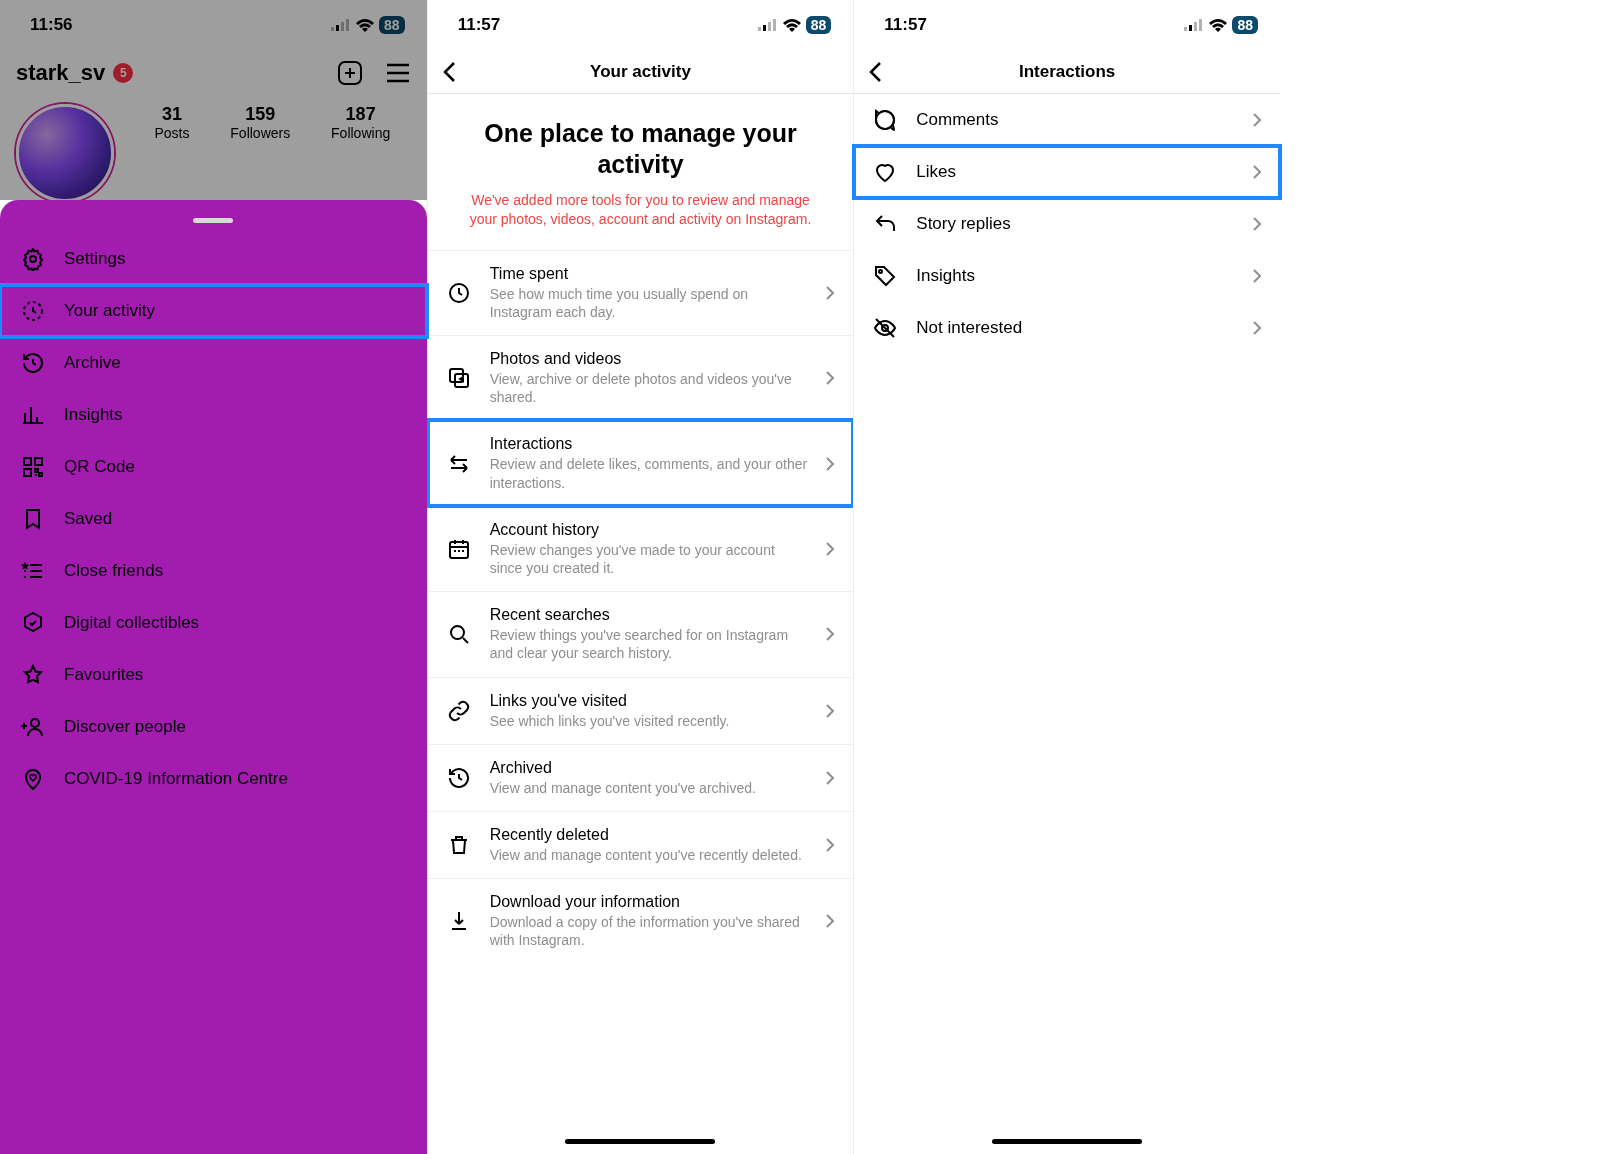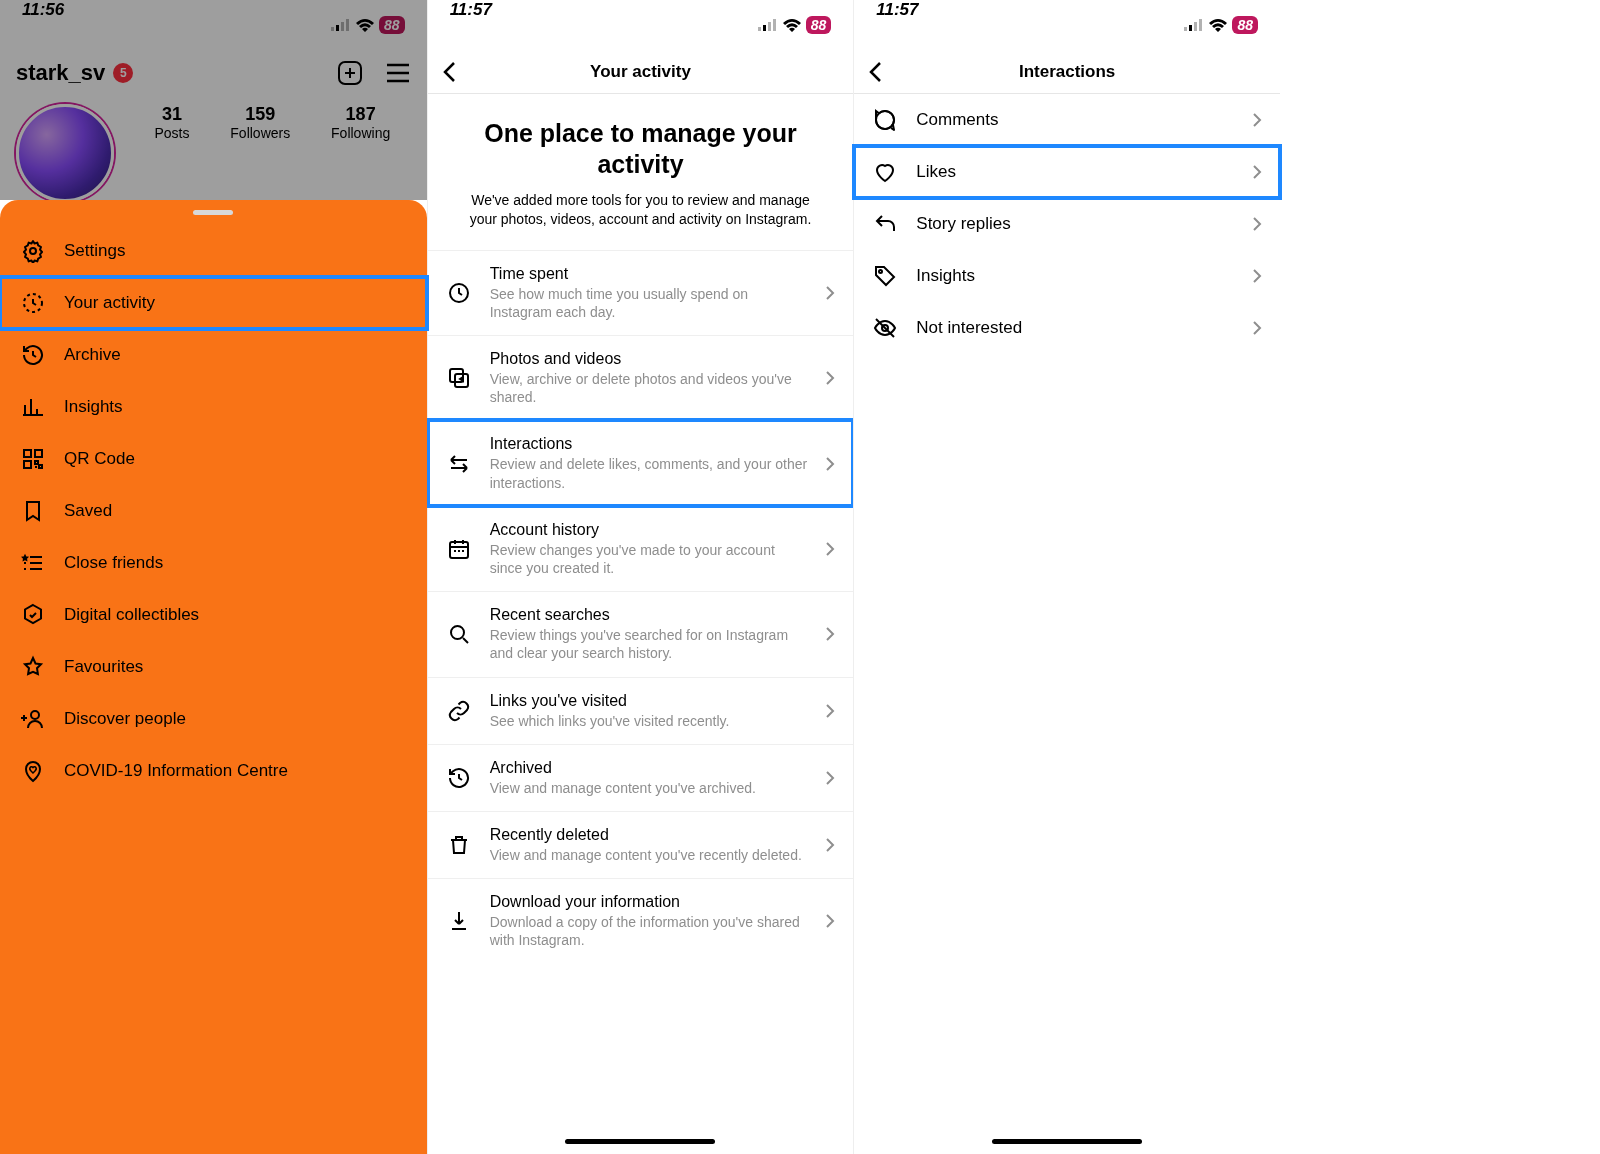--- a/index.html
+++ b/index.html
@@ -22,34 +22,34 @@
     background: #fff;
     flex-shrink: 0;
   }
   .phone.p2, .phone.p3 {
     border-left: 1px solid #eee;
   }
   
   .status-bar {
     height: 50px;
     display: flex;
+    align-items: center;
     justify-content: space-between;
-    padding: 0 22px 0 22px;
+    padding: 0 22px 0 30px;
     font-size: 17px;
     font-weight: 600;
-    font-style: italic;
   }
   .status-right {
     display: flex;
     align-items: center;
     gap: 5px;
   }
   .signal-icon svg, .wifi-icon svg, .battery-badge svg { display:block; }
   .battery-badge {
-    background:#be185d;
+    background:#0c4a6e;
     color:#fff;
     border-radius:6px;
     padding:1px 5px;
     font-size:14px;
     font-weight:700;
     display:inline-flex;
     align-items:center;
   }
   
   .profile-top-area {
@@ -117,25 +117,25 @@
   }
   .stat .num { font-size:18px; font-weight:700; }
   .stat .lbl { font-size:14px; }
   
   .sheet {
     position:absolute;
     left:0;
     right:0;
     top:200px;
     bottom:0;
-    background:#f97316;
+    background:#a21caf;
     border-top-left-radius:18px;
     border-top-right-radius:18px;
     z-index:10;
-    padding-top:8px;
+    padding-top:16px;
   }
   .sheet-handle {
     width:40px;
     height:5px;
     background:#d8d8d8;
     border-radius:3px;
     margin:2px auto 10px auto;
   }
   .menu-item {
     display:flex;
@@ -171,21 +171,21 @@
   .hero-title {
     text-align:center;
     font-size:25px;
     font-weight:700;
     padding:24px 30px 10px 30px;
     line-height:1.25;
   }
   .hero-sub {
     text-align:center;
     font-size:14px;
-    color:#000000;
+    color:#ef4444;
     padding:0 40px 20px 40px;
     line-height:1.4;
   }
   .act-item {
     display:flex;
     align-items:center;
     padding:14px 18px;
     gap:18px;
     border-top:1px solid #efefef;
   }

